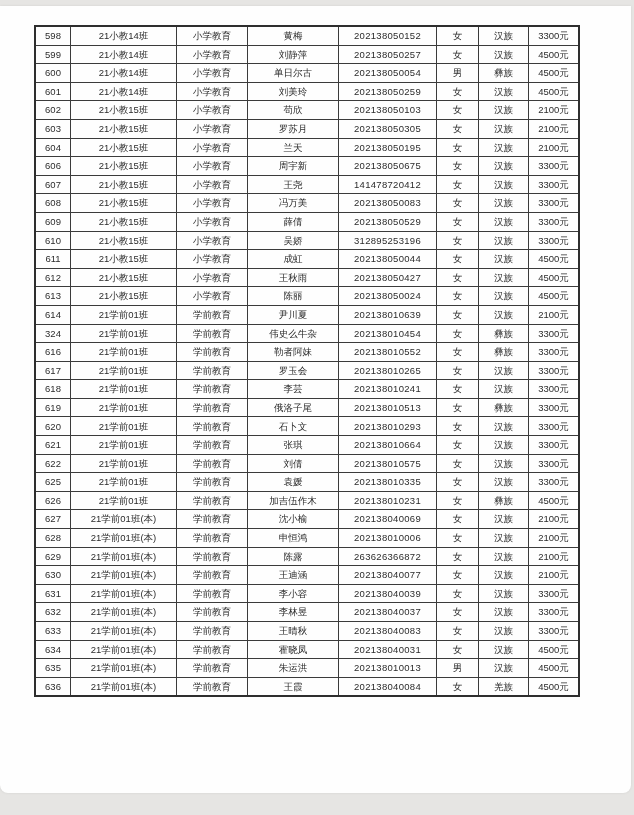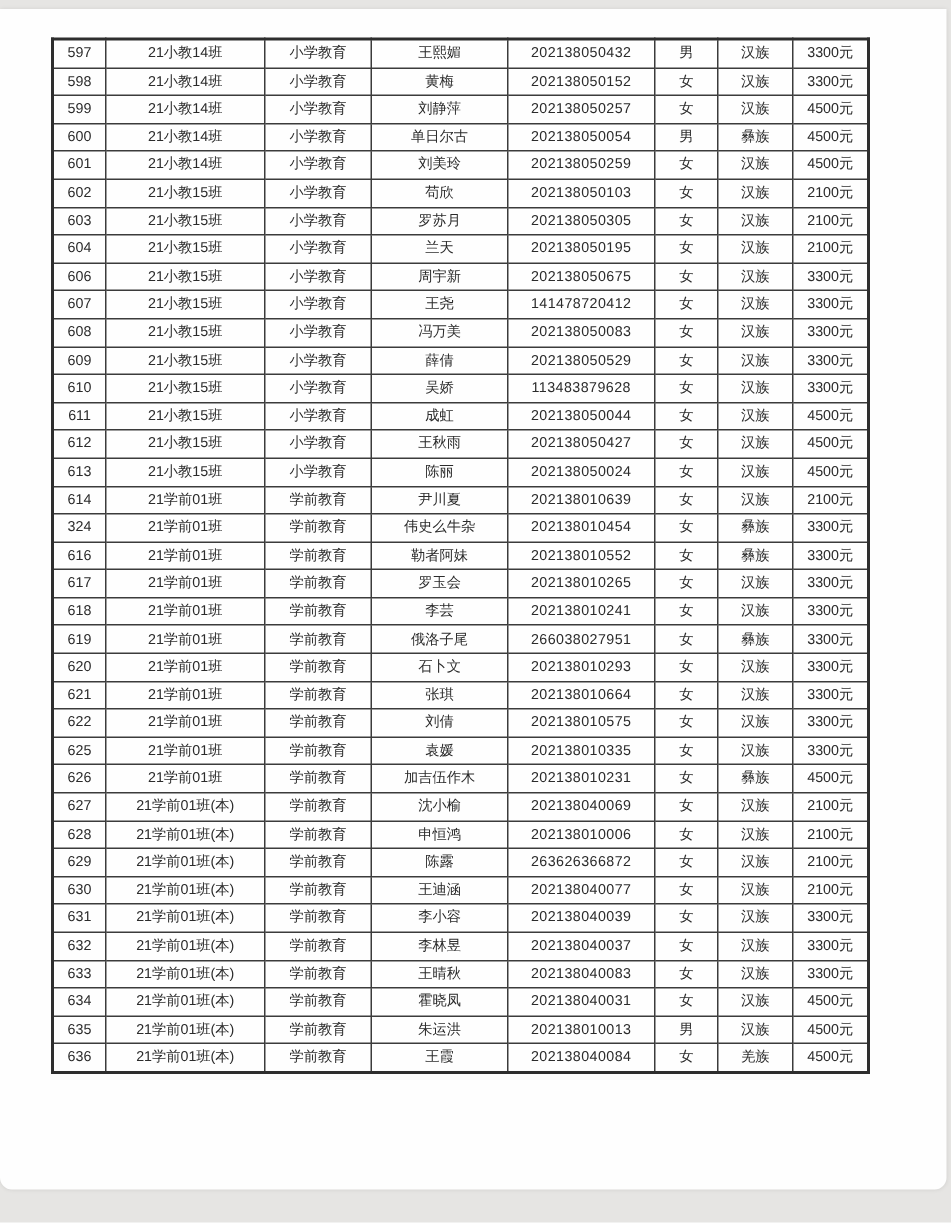--- a/index.html
+++ b/index.html
@@ -56,30 +56,20 @@
   .col6 { width: 45px; }
   .col7 { width: 45px; }
 </style>
 </head>
 <body>
 
 <div class="paper">
   <table class="roster">
     <tbody>
         <tr>
-          <td class="col0">597</td>
-          <td class="col1">21小教14班</td>
-          <td class="col2">小学教育</td>
-          <td class="col3">王熙媚</td>
-          <td class="col4">202138050432</td>
-          <td class="col5">男</td>
-          <td class="col6">汉族</td>
-          <td class="col7">3300元</td>
-        </tr>
-        <tr>
           <td class="col0">598</td>
           <td class="col1">21小教14班</td>
           <td class="col2">小学教育</td>
           <td class="col3">黄梅</td>
           <td class="col4">202138050152</td>
           <td class="col5">女</td>
           <td class="col6">汉族</td>
           <td class="col7">3300元</td>
         </tr>
         <tr>
@@ -180,21 +170,21 @@
           <td class="col4">202138050529</td>
           <td class="col5">女</td>
           <td class="col6">汉族</td>
           <td class="col7">3300元</td>
         </tr>
         <tr>
           <td class="col0">610</td>
           <td class="col1">21小教15班</td>
           <td class="col2">小学教育</td>
           <td class="col3">吴娇</td>
-          <td class="col4">113483879628</td>
+          <td class="col4">312895253196</td>
           <td class="col5">女</td>
           <td class="col6">汉族</td>
           <td class="col7">3300元</td>
         </tr>
         <tr>
           <td class="col0">611</td>
           <td class="col1">21小教15班</td>
           <td class="col2">小学教育</td>
           <td class="col3">成虹</td>
           <td class="col4">202138050044</td>
@@ -270,21 +260,21 @@
           <td class="col4">202138010241</td>
           <td class="col5">女</td>
           <td class="col6">汉族</td>
           <td class="col7">3300元</td>
         </tr>
         <tr>
           <td class="col0">619</td>
           <td class="col1">21学前01班</td>
           <td class="col2">学前教育</td>
           <td class="col3">俄洛子尾</td>
-          <td class="col4">266038027951</td>
+          <td class="col4">202138010513</td>
           <td class="col5">女</td>
           <td class="col6">彝族</td>
           <td class="col7">3300元</td>
         </tr>
         <tr>
           <td class="col0">620</td>
           <td class="col1">21学前01班</td>
           <td class="col2">学前教育</td>
           <td class="col3">石卜文</td>
           <td class="col4">202138010293</td>

